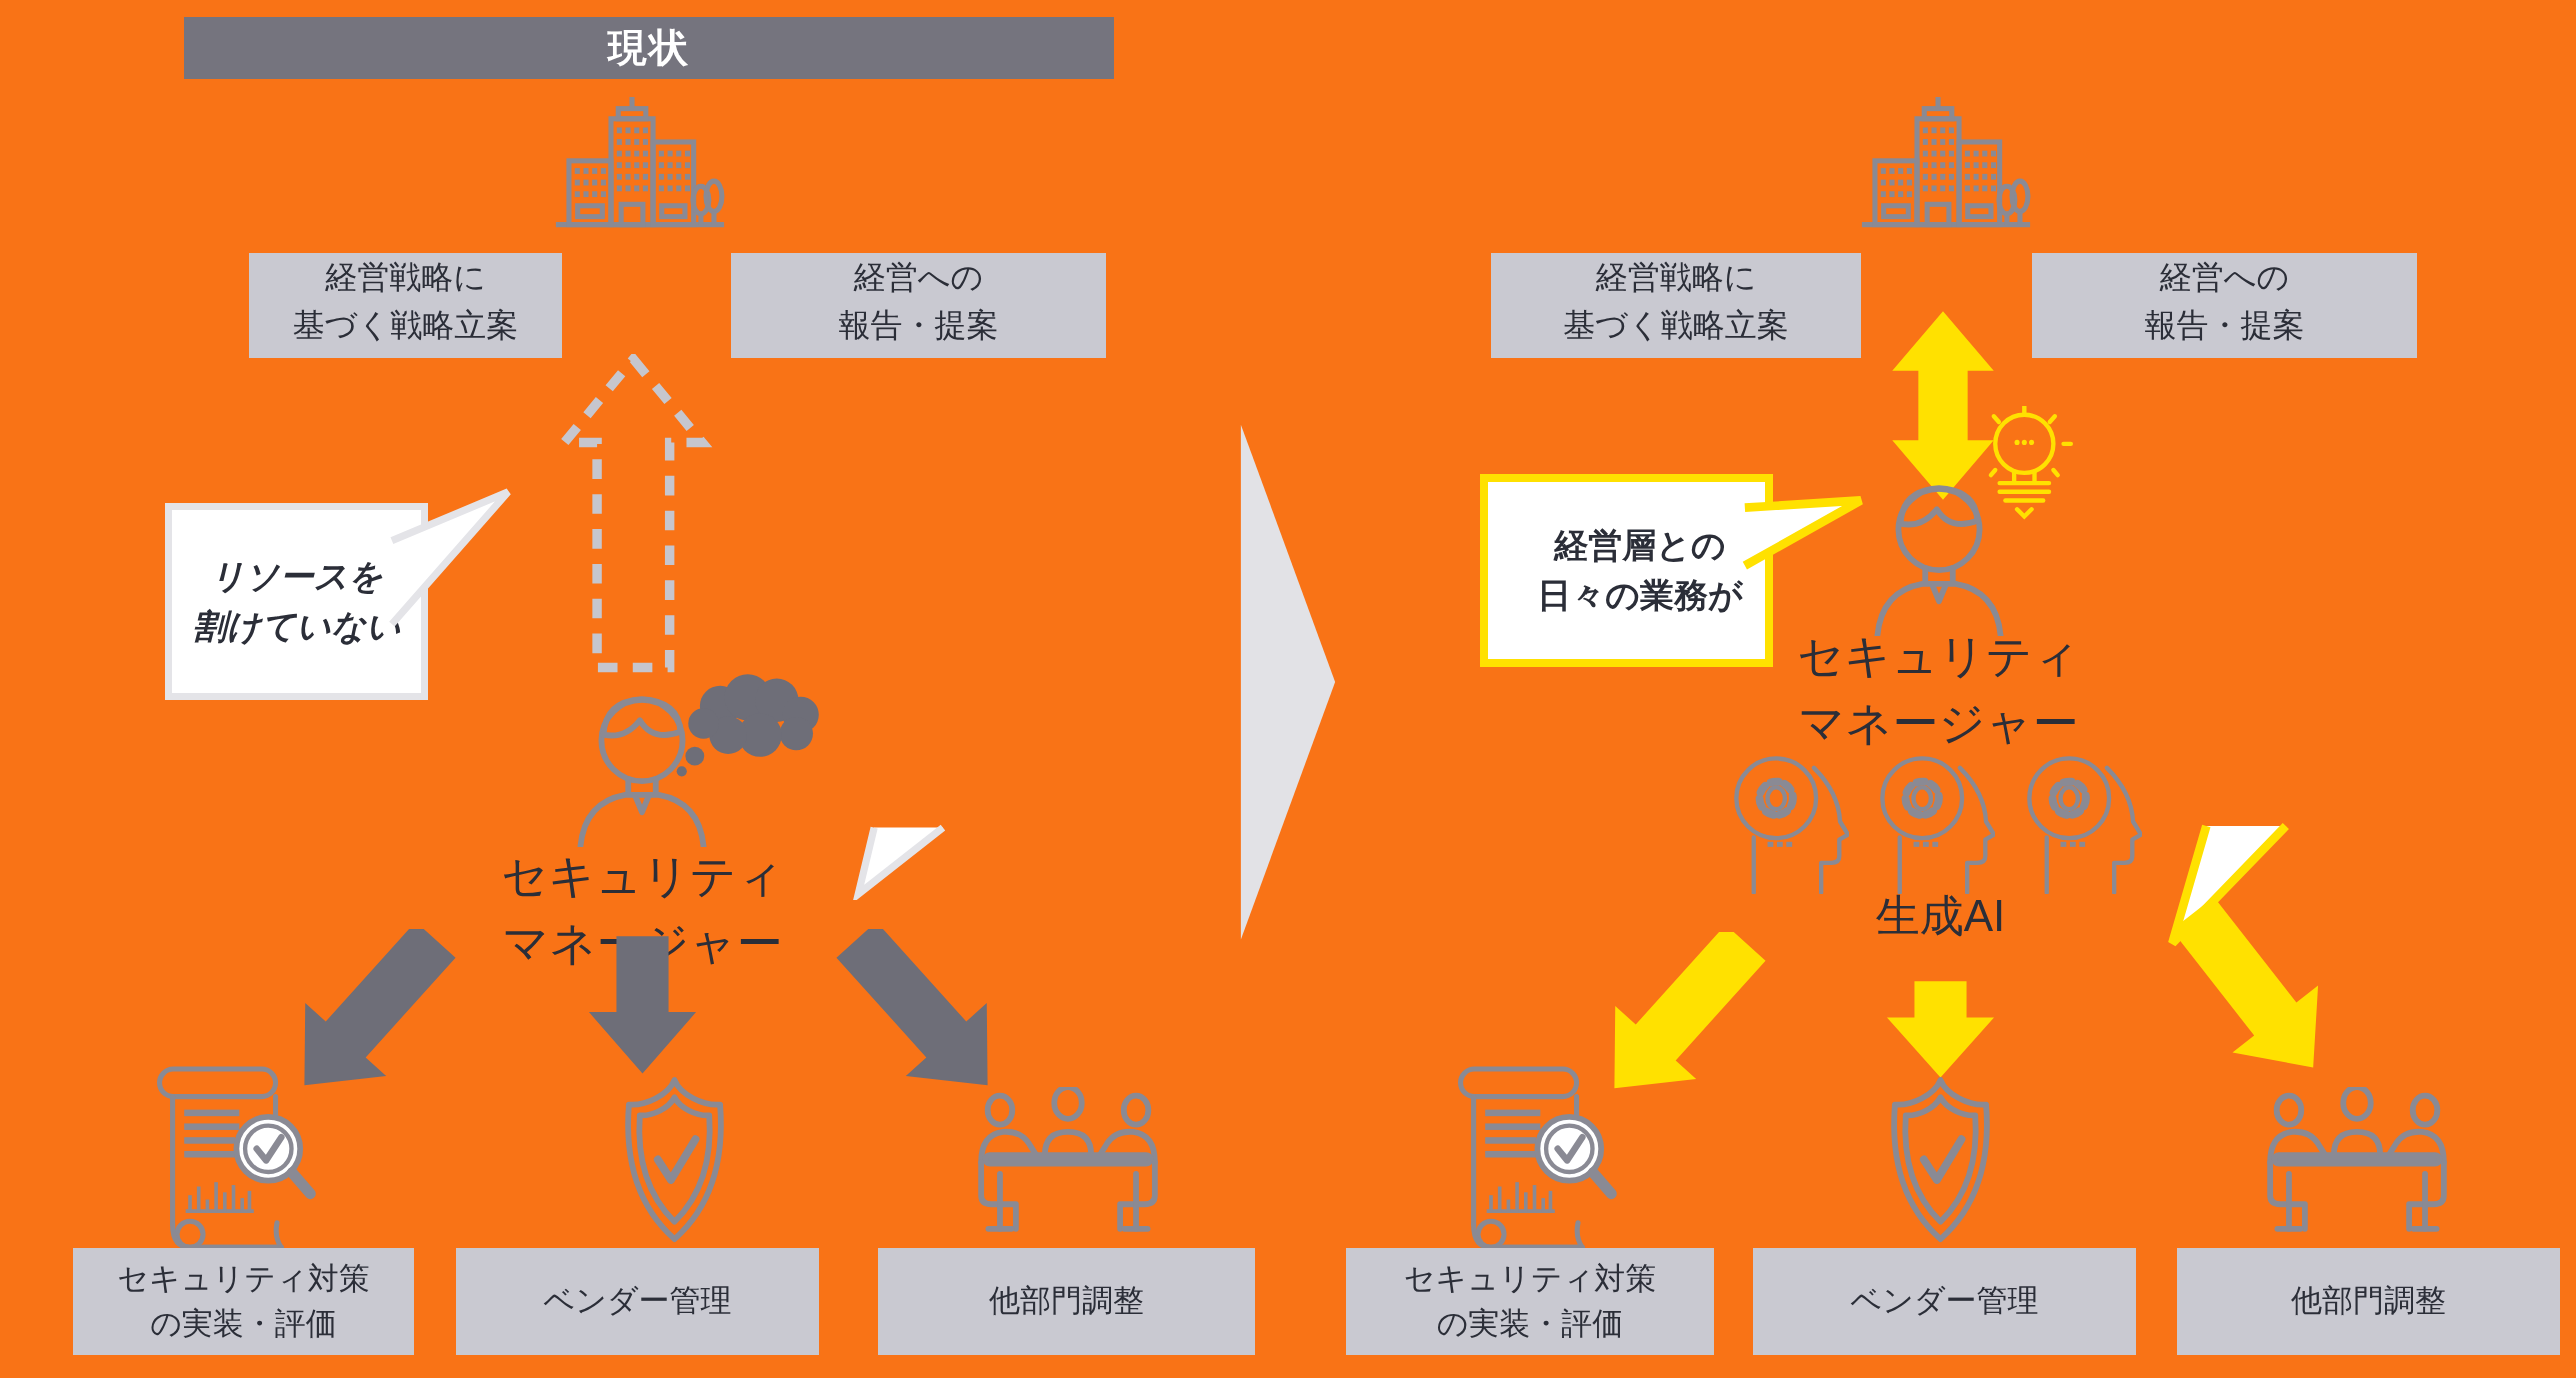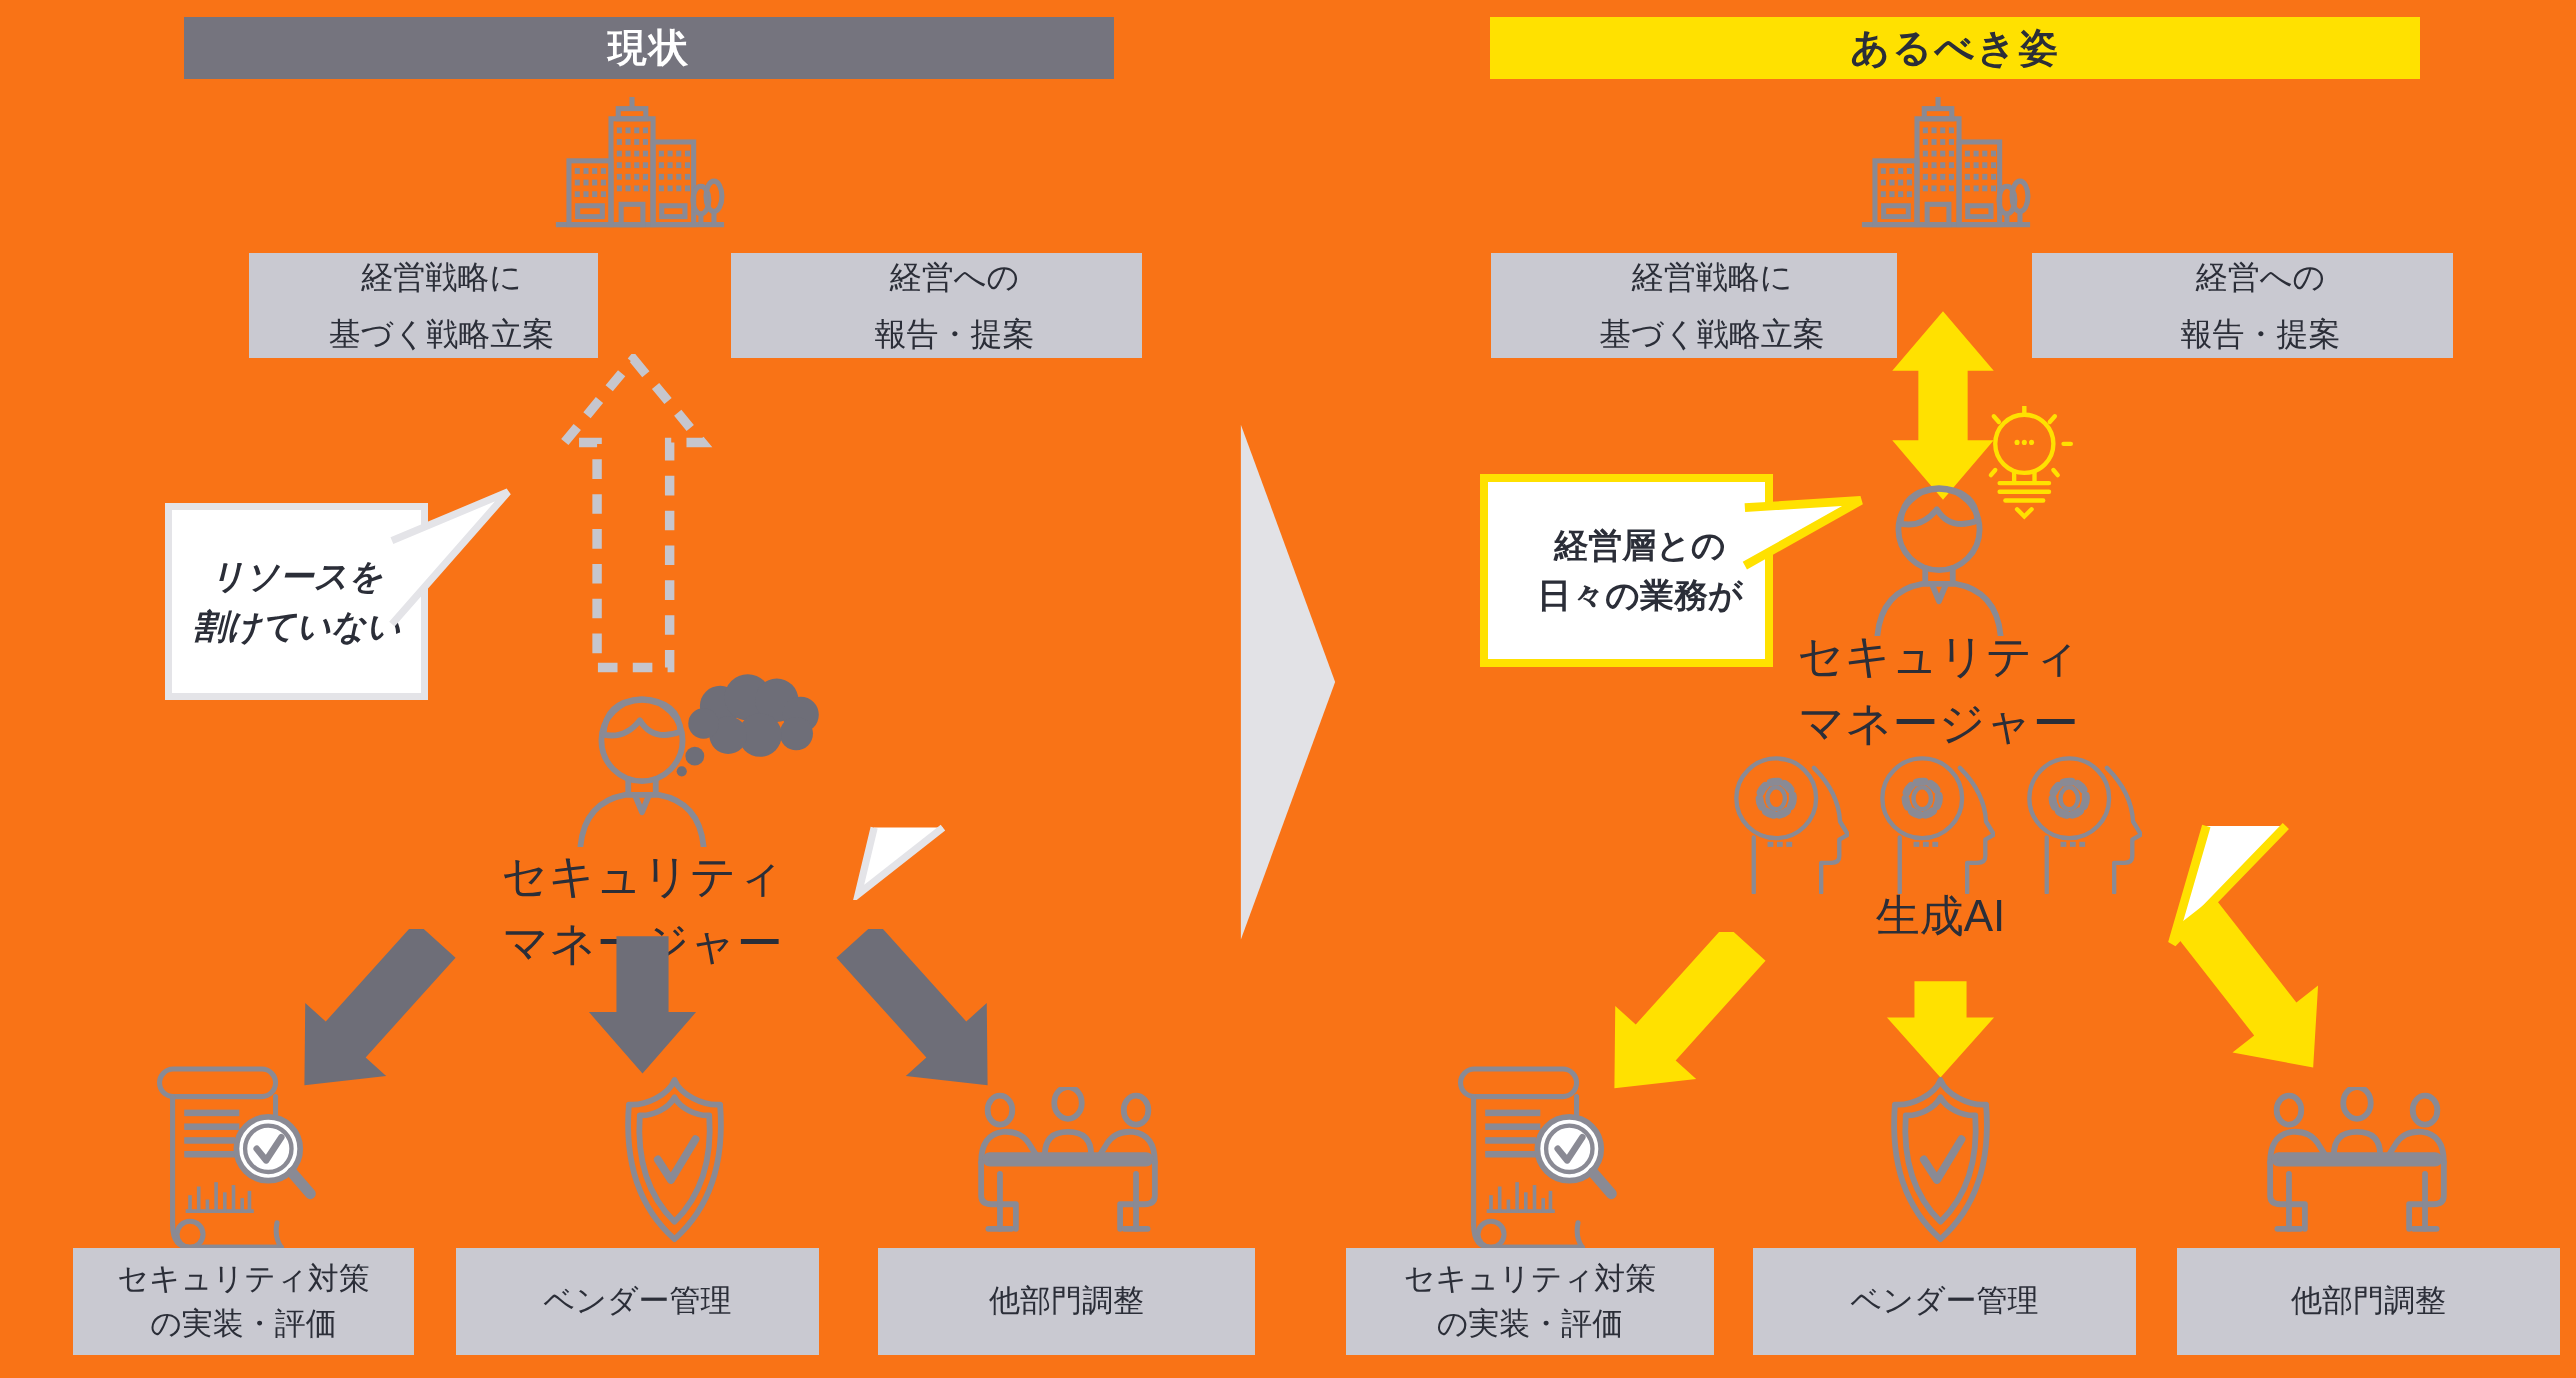--- a/index.html
+++ b/index.html
@@ -4,21 +4,21 @@
 <style>
   html,body{margin:0;padding:0;background:#ffffff;}
   #stage{position:relative;width:2576px;height:1379px;background:#f97316;overflow:hidden;
          font-family:"Liberation Sans","DejaVu Sans",sans-serif;color:#2B2E38;}
   .abs{position:absolute;}
   .hdr{display:flex;align-items:center;justify-content:center;
        font-size:39px;font-weight:bold;letter-spacing:2.2px;}
   .hdr.cur{background:#75747E;color:#ffffff;}
   .hdr.ideal{background:#FFE100;color:#2B2E38;}
   .gbox{background:#C9C9D1;display:flex;flex-direction:column;align-items:center;
-        justify-content:space-between;text-align:center;font-size:32px;line-height:1.5;padding-left:36px;}
+        justify-content:flex-start;text-align:center;font-size:32px;line-height:1.5;}
   .task{background:#C9C9D1;display:flex;flex-direction:column;align-items:center;
         justify-content:center;text-align:center;font-size:31px;line-height:1.42;}
   .bubble{box-sizing:border-box;background:#ffffff;border:7.3px solid #E4E4E8;
           display:flex;flex-direction:column;align-items:center;justify-content:center;
           text-align:center;font-size:34px;font-weight:bold;line-height:1.45;}
   .bubble.yel{border:8.7px solid #FFE100;}
   .lbl{text-align:center;font-size:46px;line-height:1.45;}
   .genai-lbl{text-align:center;font-size:44px;}
   svg{display:block;}
 </style>
@@ -233,21 +233,20 @@
     <span>ベンダー管理</span>
   </div>
   <div class="abs task" style="left:878px;top:1248px;width:377px;height:107px;">
     <span>他部門調整</span>
   </div>
 
   <svg class="abs" style="left:1237px;top:421px;" width="102" height="522" viewBox="0 0 140 720">
     <polygon points="5,5 135,360 5,715" fill="#E2E2E6"></polygon>
   </svg>
 
-  <div class="abs hdr ideal" style="left:1490px;top:16.7px;width:930px;height:62px;">あるべき姿</div>
 
   <svg class="abs" style="left:1859px;top:97px;" width="174" height="132" viewBox="0 0 240 182">
     <g fill="none" stroke="#8A8A94" stroke-width="7">
       <line x1="4" y1="176" x2="236" y2="176"></line>
       <rect x="80" y="30" width="58" height="146"></rect>
       <rect x="90" y="16" width="38" height="14"></rect>
       <line x1="109" y1="0" x2="109" y2="16"></line>
       <rect x="22" y="88" width="58" height="88"></rect>
       <rect x="138" y="62" width="56" height="114"></rect>
       <rect x="34" y="150" width="34" height="15"></rect>

